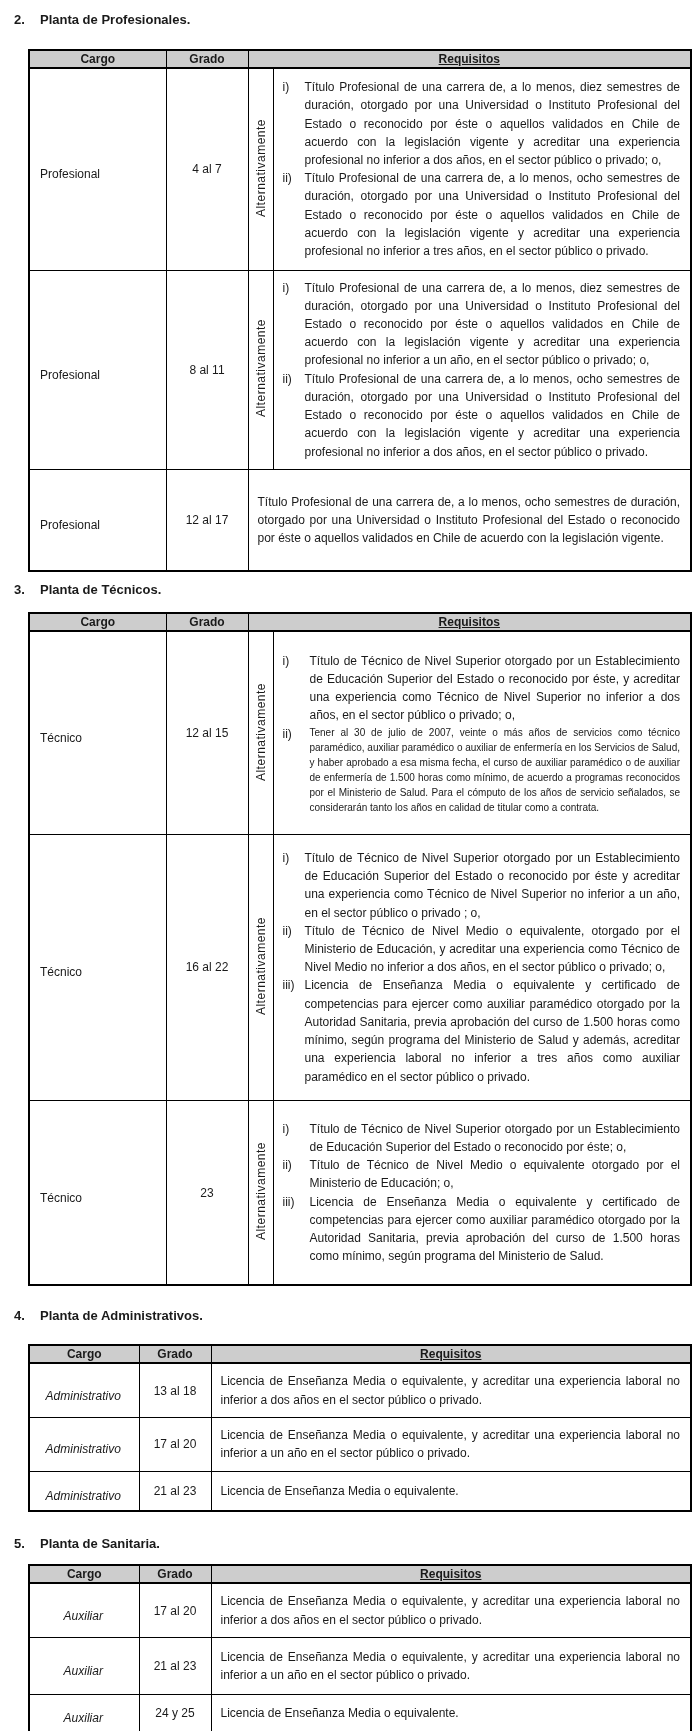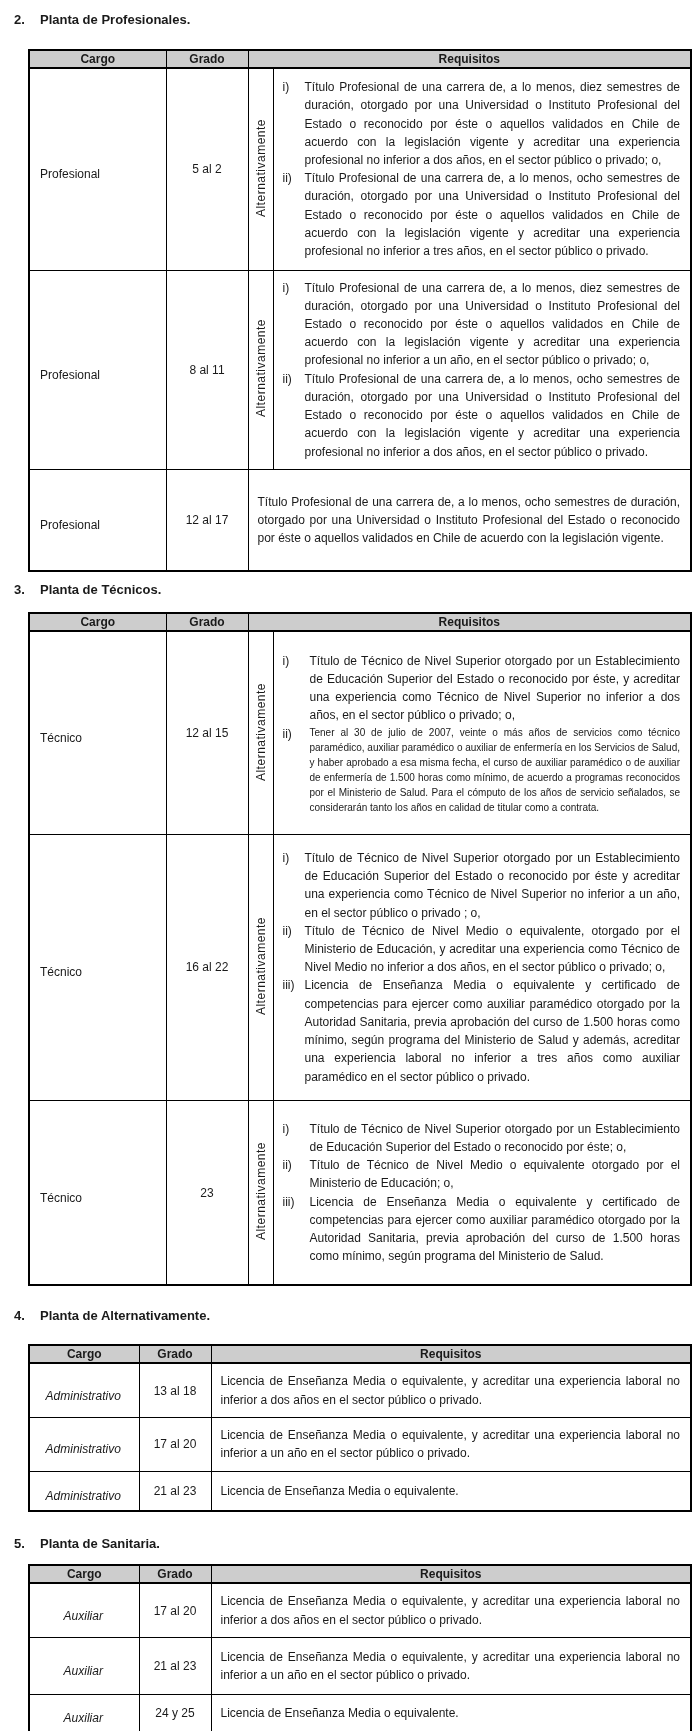--- a/index.html
+++ b/index.html
@@ -22,21 +22,21 @@
   table.t {
     border-collapse:collapse; table-layout:fixed;
     width:662px; margin-left:14px;
     border:2px solid var(--border);
   }
   .t th, .t td { border:1px solid var(--border);margin-left:28px; }
   .t th {
     background:var(--header-bg); font-weight:bold; font-size:12px;
     height:17px; padding:1px 2px; text-align:center;
   }
-  .t th.hdr-req { border-bottom:2px solid var(--border); }
+  .t th.hdr-req { border-bottom:2px solid var(--border);text-decoration:underline; }
   .t tr.hdr th { border-bottom:2px solid var(--border); }
 
   td.cargo { font-size:12px; vertical-align:middle; padding:12px 4px 2px 10px; }
   td.cargo.c-center { text-align:center; padding-left:2px;font-style:italic; }
   td.grado { font-size:12px; vertical-align:middle; text-align:center; padding:2px; }
   td.altc  { vertical-align:middle; text-align:center; padding:0; }
   .alt-vert {
     display:inline-block;
     writing-mode:vertical-rl; transform:rotate(180deg);
     font-size:12px; letter-spacing:0.5px; white-space:nowrap;
@@ -67,21 +67,21 @@
         <col style="width:418px">
       </colgroup>
     <tbody>
         <tr class="hdr">
       <th>Cargo</th>
       <th>Grado</th>
       <th colspan="2" class="hdr-req">Requisitos</th>
     </tr>
     <tr style="height:202px">
       <td class="cargo">Profesional</td>
-      <td class="grado">5 al 2</td>
+      <td class="grado">4 al 7</td>
       <td class="altc"><span class="alt-vert">Alternativamente</span></td>
       <td class="req">
         <div class="item">
               <span class="mk">i)</span>
               <span class="tx">Título Profesional de una carrera de, a lo menos, diez semestres de duración, otorgado por una Universidad o Instituto Profesional del Estado o reconocido por éste o aquellos validados en Chile de acuerdo con la legislación vigente y acreditar una experiencia profesional no inferior a dos años, en el sector público o privado; o,</span>
             </div>
         <div class="item">
               <span class="mk">ii)</span>
               <span class="tx">Título Profesional de una carrera de, a lo menos, ocho semestres de duración, otorgado por una Universidad o Instituto Profesional del Estado o reconocido por éste o aquellos validados en Chile de acuerdo con la legislación vigente y acreditar una experiencia profesional no inferior a tres años, en el sector público o privado.</span>
             </div>
@@ -181,21 +181,21 @@
               <span class="mk mk-wide">iii)</span>
               <span class="tx">Licencia de Enseñanza Media o equivalente y certificado de competencias para ejercer como auxiliar paramédico otorgado por la Autoridad Sanitaria, previa aprobación del curso de 1.500 horas como mínimo, según programa del Ministerio de Salud.</span>
             </div>
       </td>
     </tr>
   </tbody>
     </table>
 
   <div class="heading h-s4">
     <span class="num">4.</span>
-    <span class="ttl">Planta de Alternativamente.</span>
+    <span class="ttl">Planta de Administrativos.</span>
   </div>
 
   <table class="t">
     <colgroup>
         <col style="width:110px">
         <col style="width:72px">
         <col style="width:480px">
       </colgroup>
     <tbody>
         <tr class="hdr">

